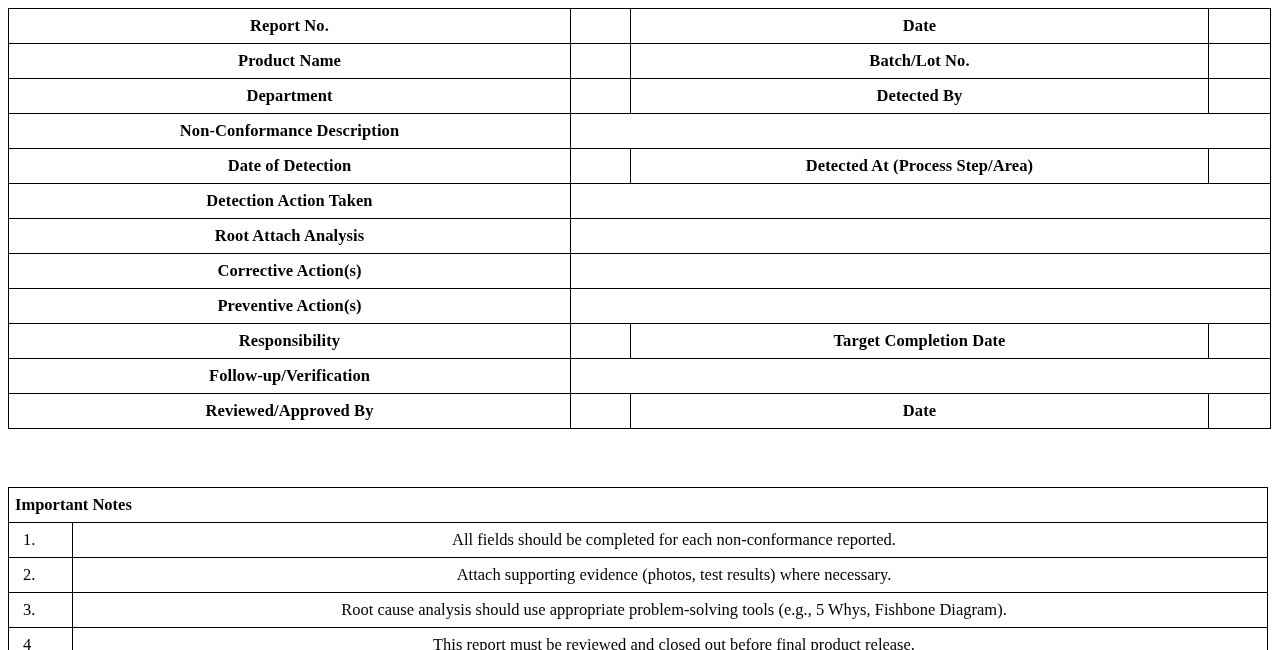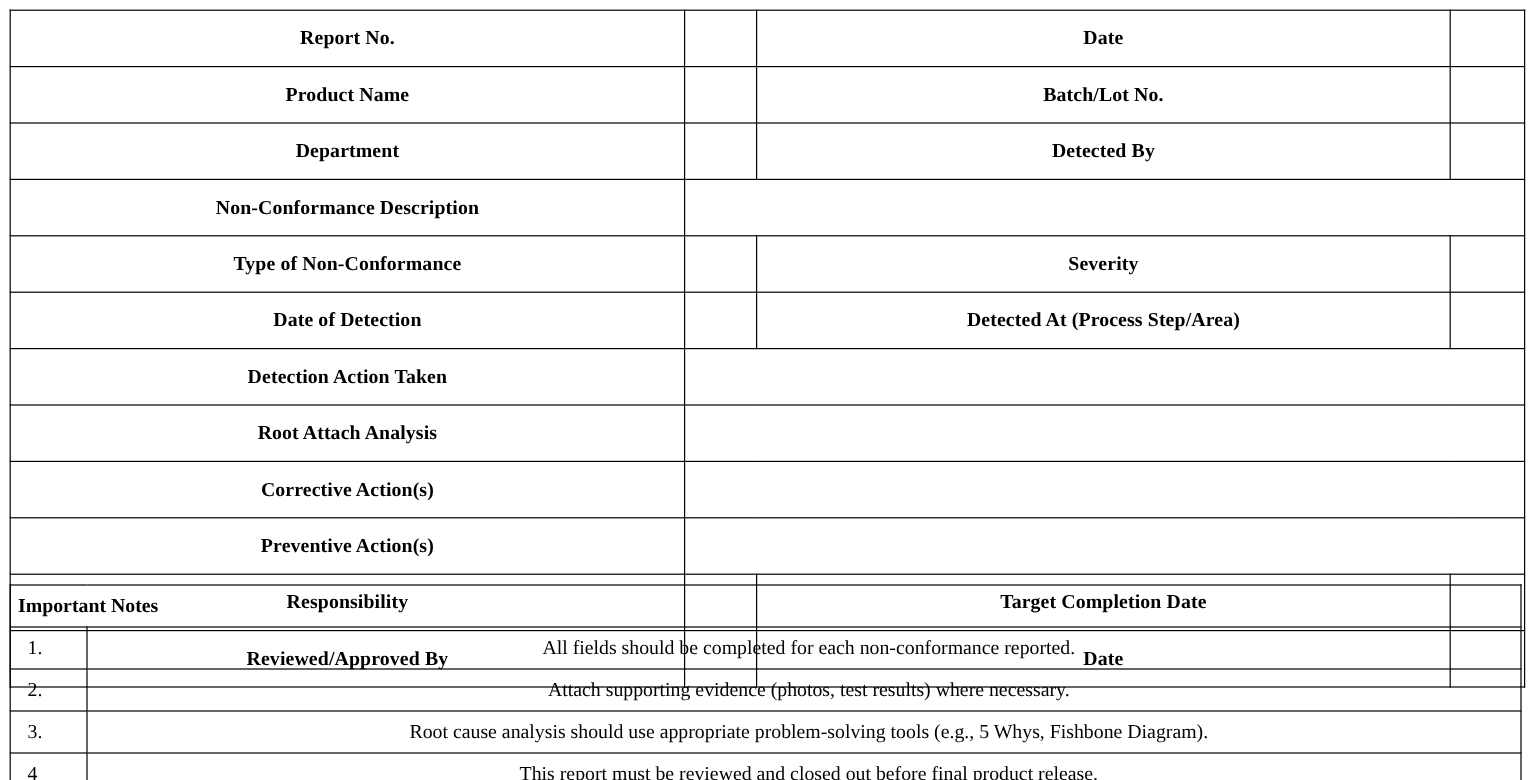--- a/index.html
+++ b/index.html
@@ -28,21 +28,21 @@
   .form-table {
     position: absolute;
     left: 8px;
     top: 8px;
     width: 1262px;
     border-collapse: collapse;
     table-layout: fixed;
   }
   .form-table td {
     border: 1px solid #000000;
-    height: 47px;
+    height: 35px;
     padding: 0 4px;
     vertical-align: middle;
     font-size: 16.5px;
     line-height: 1.15;
   }
   .form-table td.label {
     text-align: center;
     font-weight: bold;
     letter-spacing: 0.1px;
   }
@@ -122,26 +122,20 @@
         <td class="value"></td>
         <td class="label">Detected By</td>
         <td class="value"></td>
       </tr>
 
       <tr>
         <td class="label">Non-Conformance Description</td>
         <td class="value" colspan="3"></td>
       </tr>
 
-      <tr>
-        <td class="label">Type of Non-Conformance</td>
-        <td class="value"></td>
-        <td class="label">Severity</td>
-        <td class="value"></td>
-      </tr>
 
       <tr>
         <td class="label">Date of Detection</td>
         <td class="value"></td>
         <td class="label">Detected At (Process Step/Area)</td>
         <td class="value"></td>
       </tr>
 
       <tr>
         <td class="label">Detection Action Taken</td>
@@ -163,20 +157,24 @@
         <td class="value" colspan="3"></td>
       </tr>
 
       <tr>
         <td class="label">Responsibility</td>
         <td class="value"></td>
         <td class="label">Target Completion Date</td>
         <td class="value"></td>
       </tr>
 
+      <tr>
+        <td class="label">Follow-up/Verification</td>
+        <td class="value" colspan="3"></td>
+      </tr>
 
       <tr>
         <td class="label">Reviewed/Approved By</td>
         <td class="value"></td>
         <td class="label">Date</td>
         <td class="value"></td>
       </tr>
     </tbody>
   </table>
 

